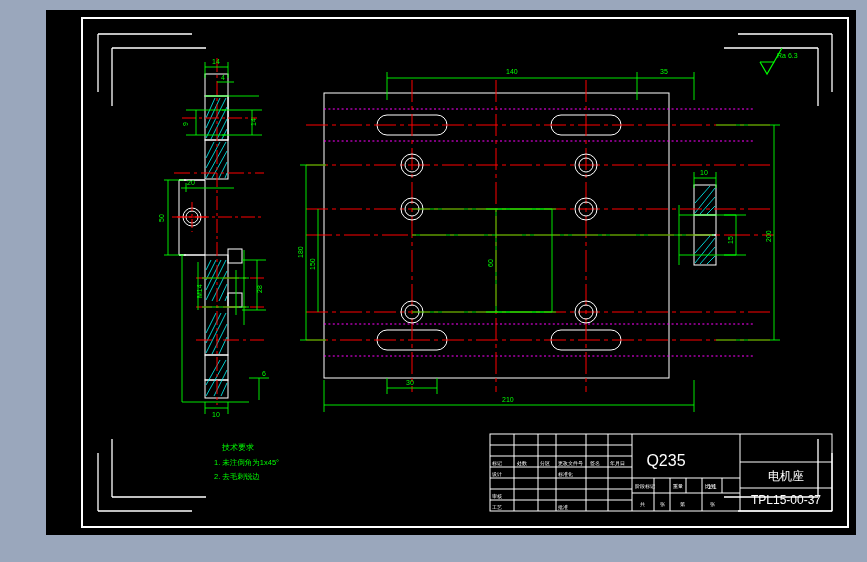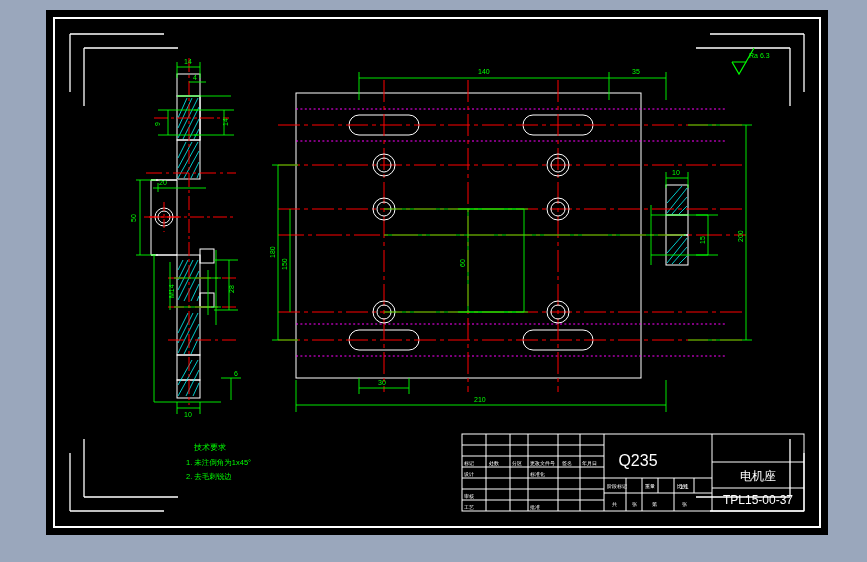--- a/index.html
+++ b/index.html
@@ -1,18 +1,18 @@
 <!DOCTYPE html>
 <html><head>
 <meta charset="utf-8">
 <style>
   html,body{margin:0;padding:0;background:#9aa7bc;}
   body{width:867px;height:562px;overflow:hidden;font-family:"Liberation Sans",sans-serif;}
   #stage{position:relative;width:867px;height:562px;background:#9aa7bc;}
-  #paper{position:absolute;left:46px;top:10px;width:782px;height:525px;background:#000;}
+  #paper{position:absolute;left:46px;top:10px;width:782px;height:525px;background:#000;padding-left:28px;}
   svg{display:block;}
   text{font-family:"Liberation Sans",sans-serif;}
 </style>
 </head>
 <body>
 
 <div id="stage">
 
   <div id="paper">
 

